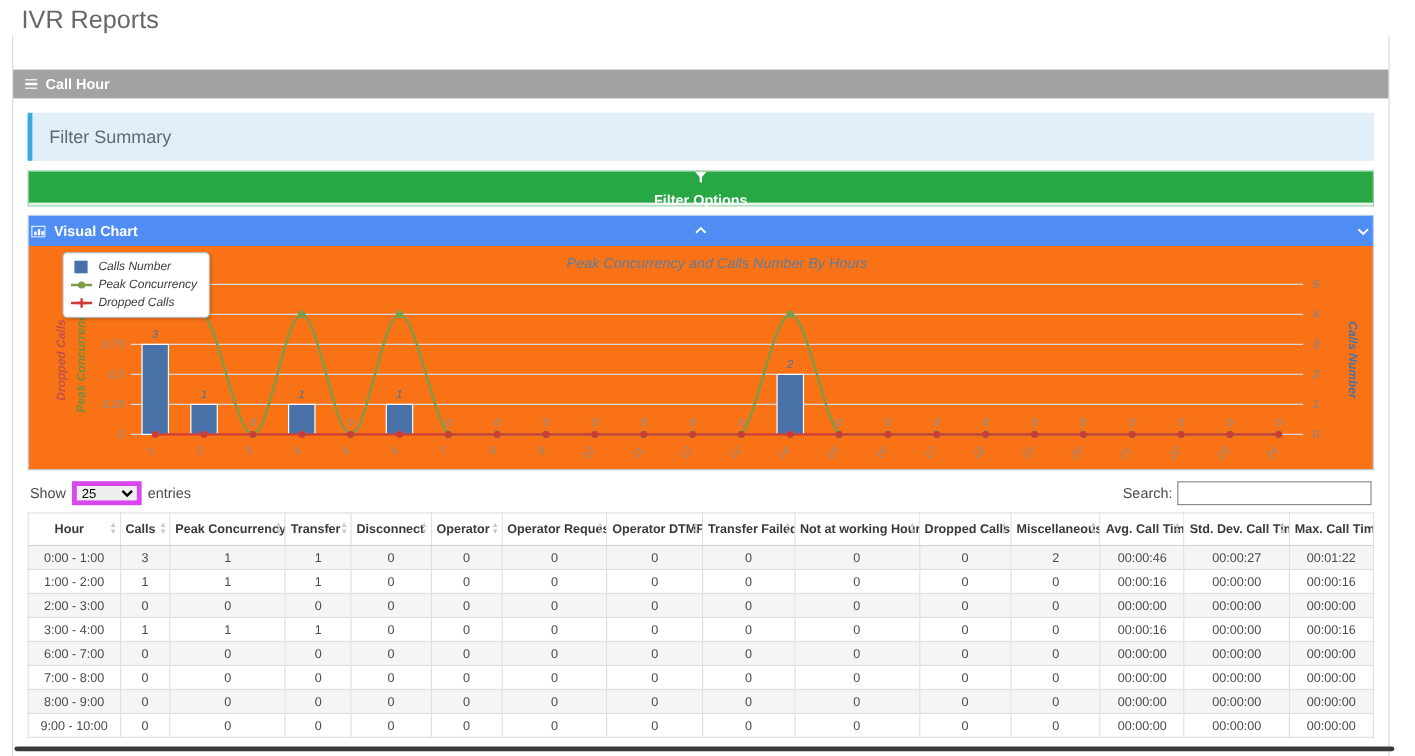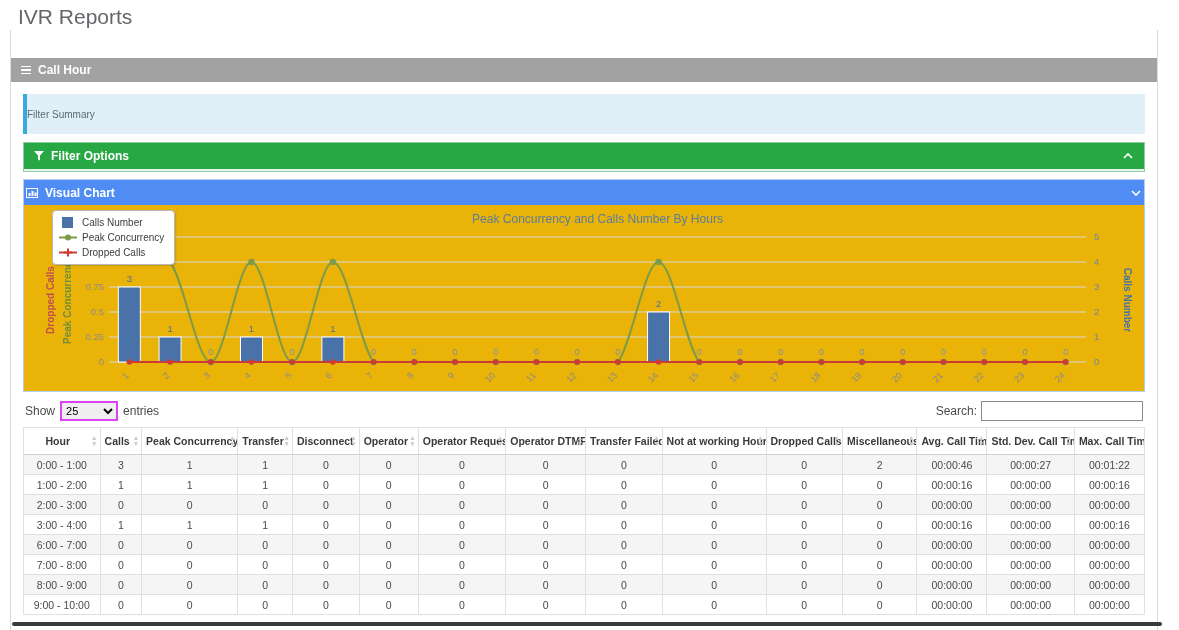--- a/index.html
+++ b/index.html
@@ -12,42 +12,42 @@
   .outer-panel { position:absolute; left:10px; right:21px; top:30px; bottom:-20px;
     border:1px solid #dcdcdc; border-top:none; background:#fff; }
   .gray-header { height:24px; background:#a2a2a2; color:#fff; font-size:12px; font-weight:bold;
     display:flex; align-items:center; padding-left:10px; gap:7px;margin-top:28px; }
   .bars-icon { display:inline-flex; flex-direction:column; gap:2px; }
   .bars-icon i { display:block; width:10px; height:1.5px; background:#fff; }
 
   .outer-body { padding:12px; }
 
   .filter-summary { background:#e1eff8; border-left:4px solid #3aa9dc; height:40px;
-    display:flex; align-items:center; font-size:10px; color:#5a6b75;
+    display:flex; align-items:center; padding-left:14px; font-size:15px; color:#5a6b75;
     margin-bottom:8px; }
 
   .green-panel { border:1px solid #8fce9f; margin-bottom:7px; }
   .green-header { height:26px; background:#28a745; color:#fff; font-size:12px; font-weight:bold;
-    display:flex; align-items:center; padding:0 10px; gap:7px; cursor:pointer; }
+    display:flex; align-items:center; padding:0 10px; gap:7px; cursor:pointer;flex-direction:column; }
   .green-body { height:2px; background:#eaf6ee; }
 
   .blue-panel { border:1px solid #b5cdf0; margin-bottom:9px; }
   .blue-header { height:25px; background:#4f8df5; color:#fff; font-size:12px; font-weight:bold;
     display:flex; align-items:center; padding:0 2px; gap:7px; cursor:pointer; }
   .spacer { flex:1; }
   .chev { display:inline-flex; }
 
-  .chart-body { position:relative; background:#eab308; height:186px; overflow:hidden; }
+  .chart-body { position:relative; background:#f97316; height:186px; overflow:hidden;font-style:italic; }
   .legend-box { position:absolute; left:28px; top:5px; background:#fff; border:1px solid #b9b9b9;
     border-radius:4px; box-shadow:1px 1px 2px rgba(0,0,0,.15); padding:4px 10px 4px 6px; z-index:2; }
   .legend-item { display:flex; align-items:center; gap:5px; font-size:10px; color:#3c3c3c;
     height:15px; cursor:pointer; }
 
   .controls { display:flex; align-items:center; font-size:12px; color:#4a4a4a; margin:2px 2px 6px 2px; }
-  .show-select { margin:0 5px; width:58px; height:20px; font-size:11px; border:2px solid #d946ef; }
+  .show-select { margin:0 5px; width:58px; height:20px; font-size:11px; border:4px solid #d946ef; }
   .search-wrap { margin-left:auto; display:flex; align-items:center; gap:4px; }
   .search-input { width:162px; height:20px; border:1px solid #8a8a8a; font-size:11px; padding:0 4px; }
 
   table.report { width:100%; border-collapse:collapse; table-layout:fixed; font-size:10.5px; }
   table.report th, table.report td { border:1px solid #e0e0e0; text-align:center; overflow:hidden;
     white-space:nowrap; }
   table.report th { position:relative; height:27px; font-size:10.5px; font-weight:bold; color:#3a3a3a;
     background:#fff; cursor:pointer; padding:0 12px 0 4px; border-bottom:1px solid #cfcfcf; }
   table.report td { height:20px; color:#4a4a4a; }
   table.report tr.odd td { background:#f5f5f5; }

